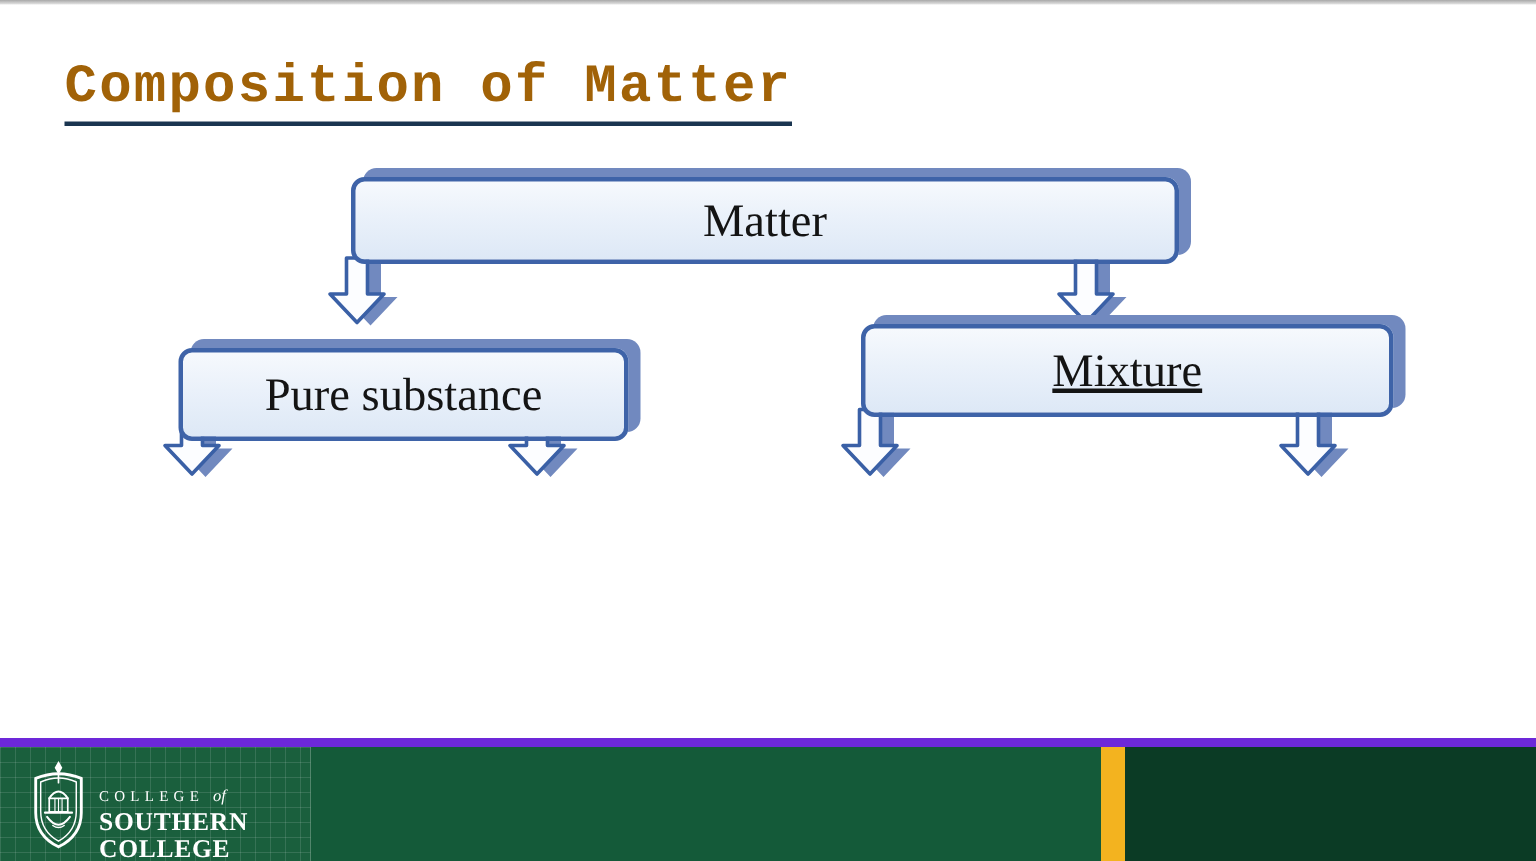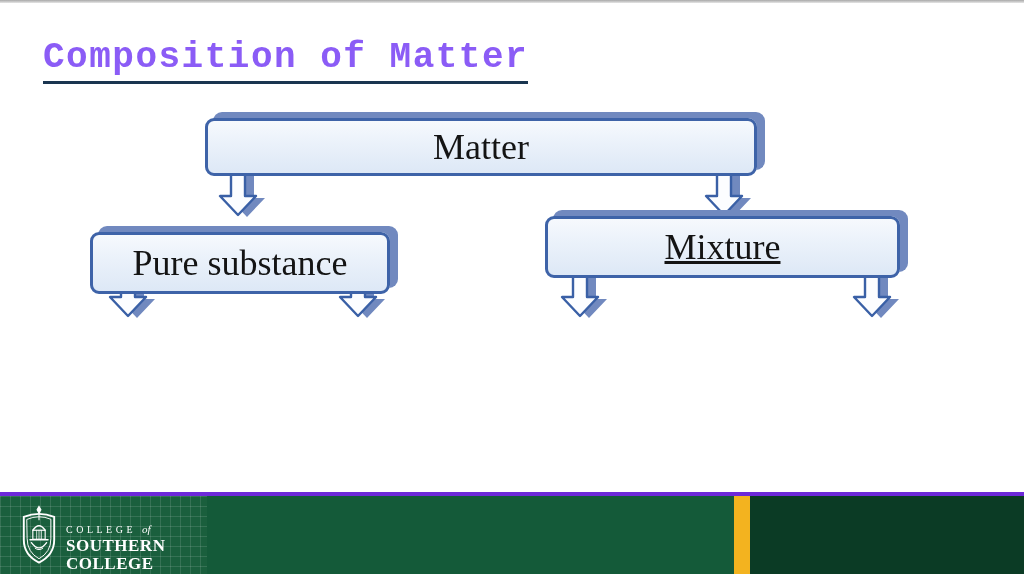--- a/index.html
+++ b/index.html
@@ -9,44 +9,44 @@
   }
   .top-edge{
     position:absolute;left:0;top:0;width:1024px;height:3px;
     background:linear-gradient(180deg,#a8a8a8,#e6e6e6);
   }
   
   .title{
     position:absolute;left:43px;top:38px;margin:0;
     font-family:"Liberation Mono","DejaVu Sans Mono",monospace;
     font-weight:bold;font-size:36px;letter-spacing:1.5px;
-    color:#8b5cf6;
+    color:#a16207;
     border-bottom:3px solid #1a3550;padding-bottom:3px;line-height:1.1;
     display:inline-block;
   }
   
   .node{
     position:absolute;z-index:2;
     background:linear-gradient(180deg,#f6f9fd 0%,#eaf1fa 45%,#dde8f6 100%);
     border:3px solid #3e63a8;border-radius:9px;
     box-shadow:8px -6px 0 0 #7189bf;
     display:flex;align-items:center;justify-content:center;
     font-family:"Liberation Serif","DejaVu Serif",serif;
-    font-size:36px;color:#141414;
+    font-size:31px;color:#141414;margin-left:29px;
   }
   .node-matter{left:205px;top:118px;width:546px;height:52px;}
   .node-pure{left:90px;top:232px;width:294px;height:56px;}
   .node-mixture{left:545px;top:216px;width:349px;height:56px;text-decoration:underline;}
   .arrow{position:absolute;z-index:1;overflow:visible;}
   .arrow .shadow{fill:#7189bf;}
   .arrow .main{fill:#fcfdff;stroke:#3a60a6;stroke-width:2.4;stroke-linejoin:round;}
   
   .footer{
     position:absolute;left:0;top:492px;width:1024px;height:82px;
-    border-top:4px solid #6d28d9;box-sizing:border-box;
+    border-top:6px solid #6d28d9;box-sizing:border-box;
     display:flex;
   }
   .footer-grid{
     width:207px;height:100%;
     background-color:#1a5f3d;
     background-image:
       linear-gradient(rgba(255,255,255,.12) 1px,transparent 1px),
       linear-gradient(90deg,rgba(255,255,255,.12) 1px,transparent 1px);
     background-size:10px 10px;
     position:relative;

